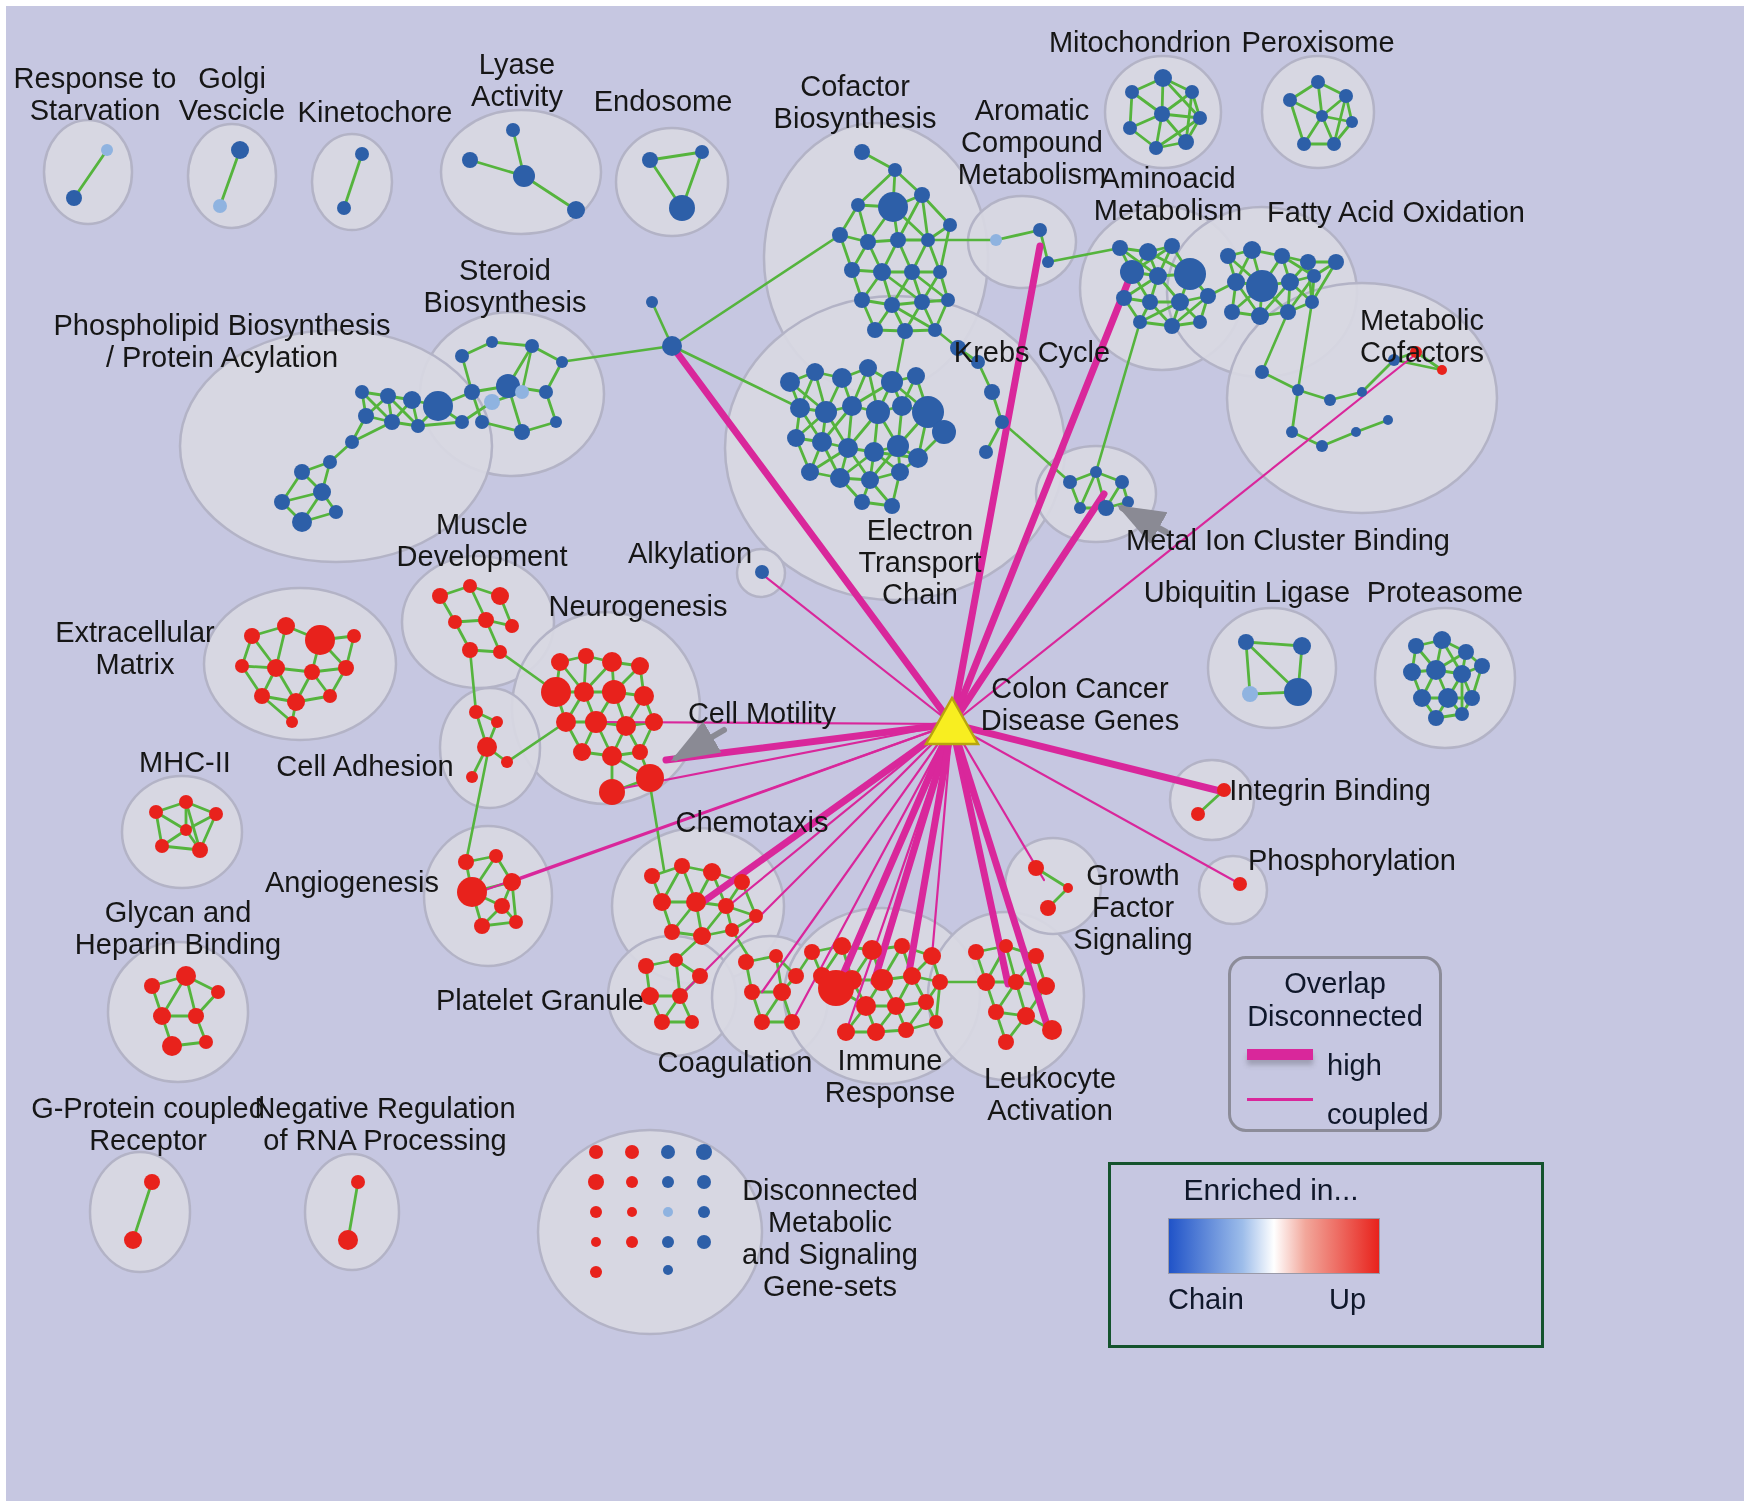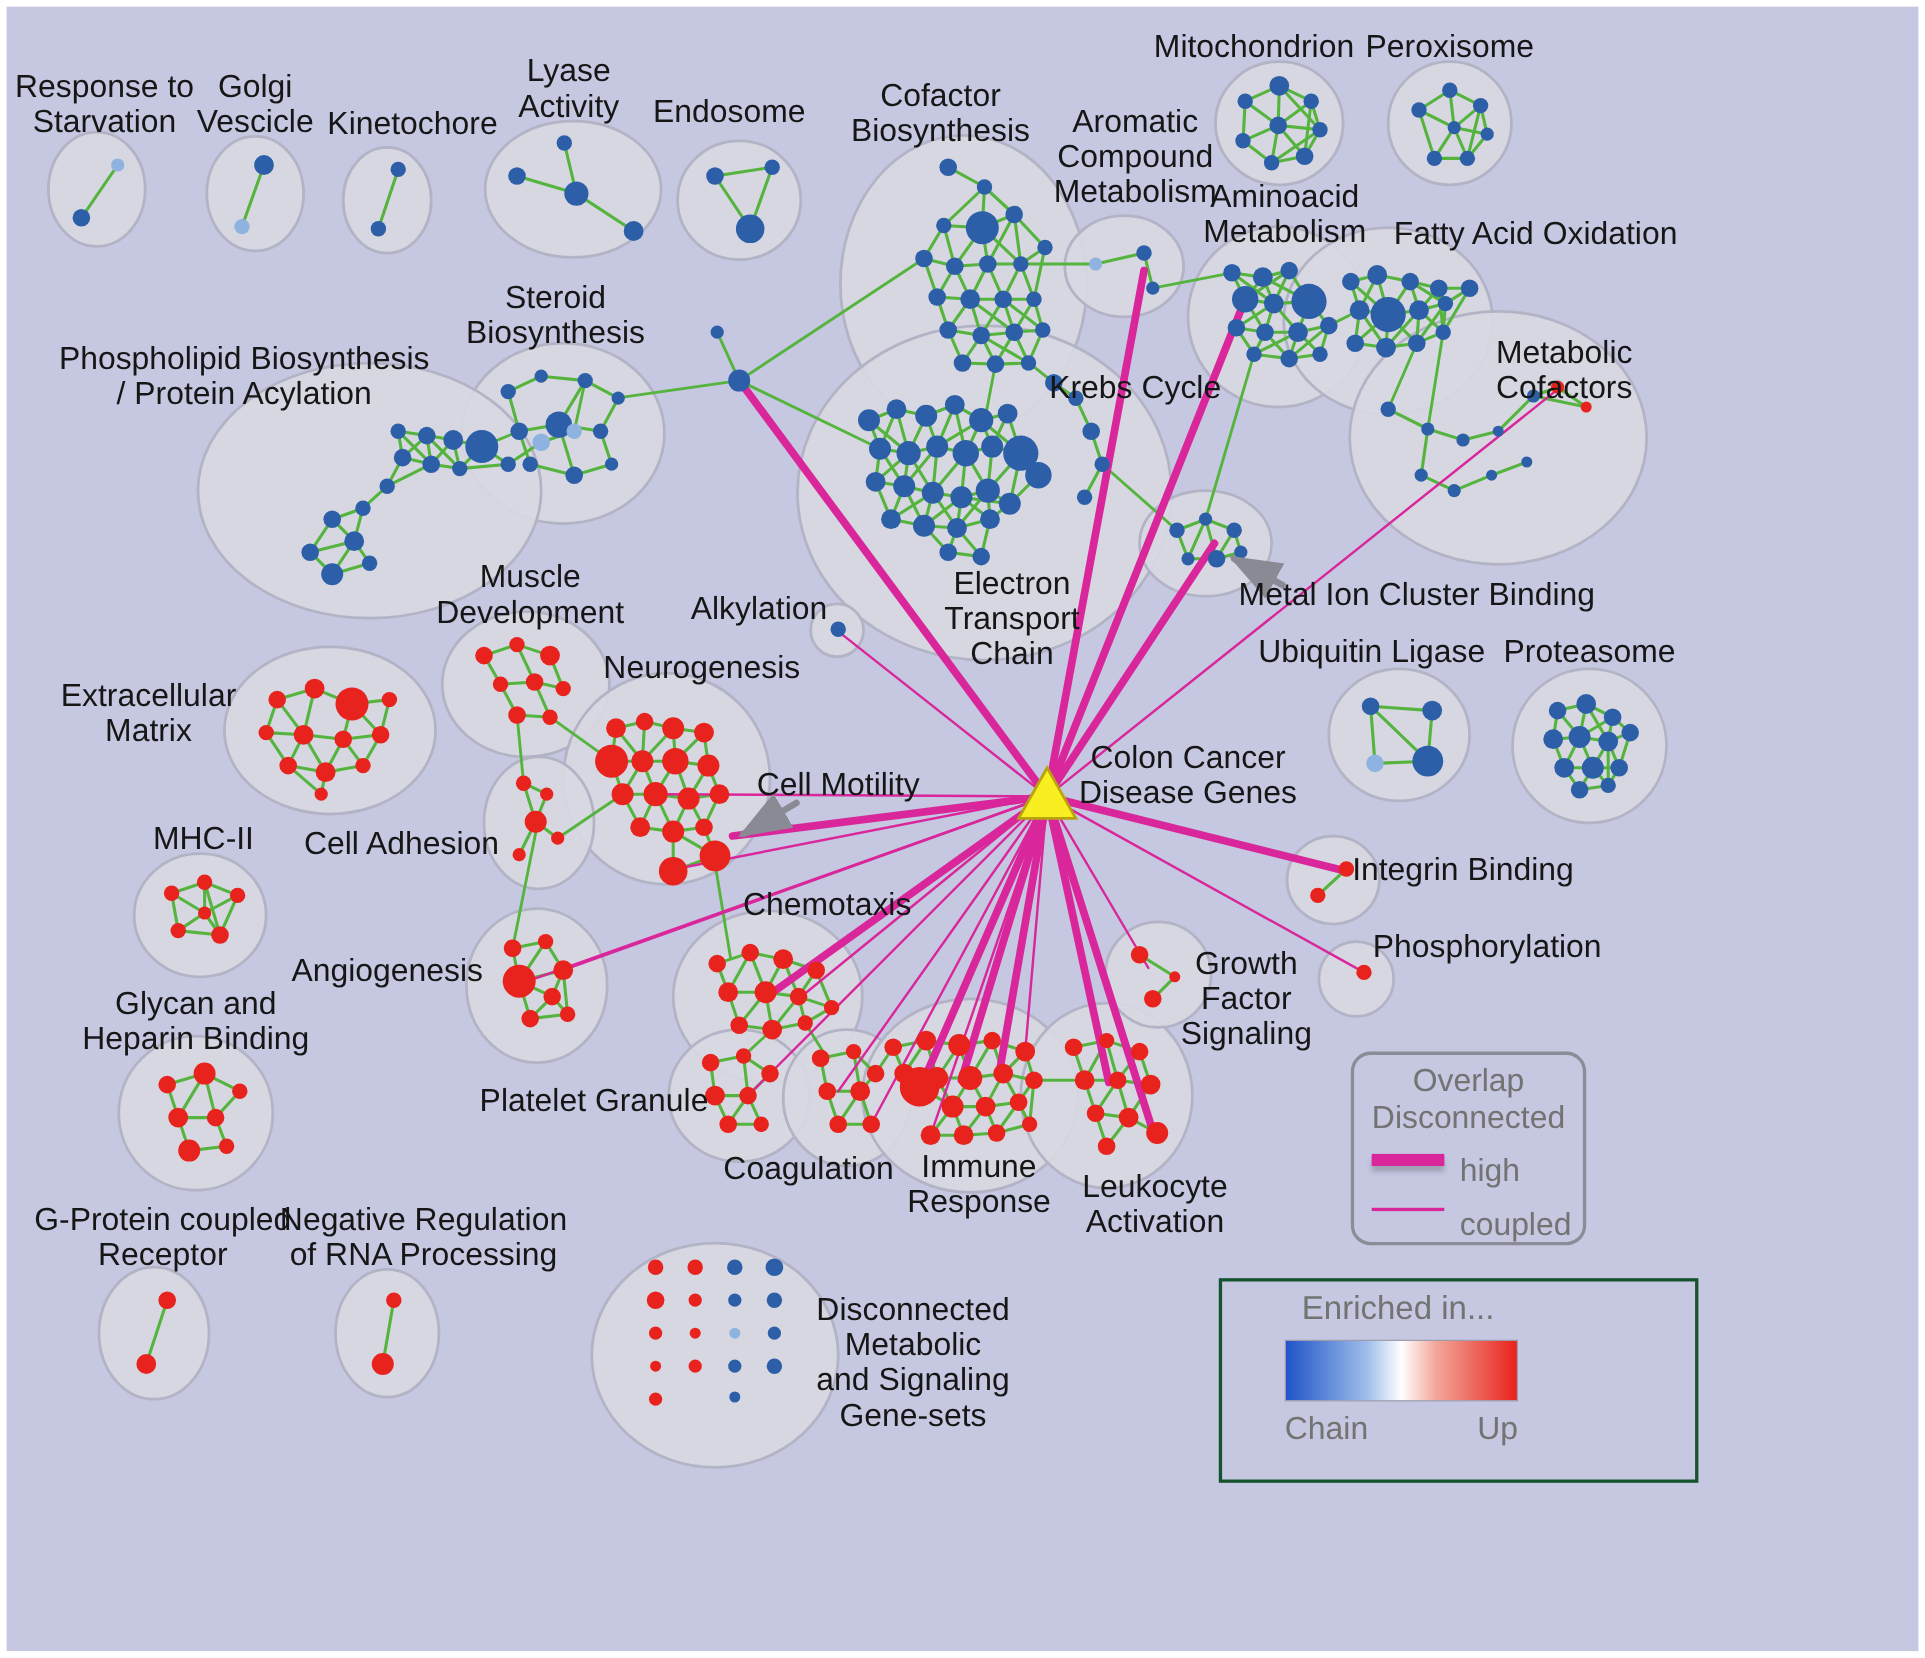--- a/index.html
+++ b/index.html
@@ -1,32 +1,32 @@
 <!DOCTYPE html>
 <html><head>
 <meta charset="utf-8">
 <style>
   html,body{margin:0;padding:0;background:#ffffff;font-family:"Liberation Sans",sans-serif;}
   .stage{position:relative;width:1750px;height:1507px;background:#ffffff;overflow:hidden;}
   svg{display:block;position:absolute;left:0;top:0;}
   svg text{font-family:"Liberation Sans",sans-serif;font-size:29px;fill:#161616;}
-  .legend{position:absolute;box-sizing:border-box;color:#737373;}
+  .legend{position:absolute;box-sizing:border-box;color:#0f172a;}
   .legend-ov{left:1228px;top:956px;width:214px;height:176px;border:3px solid #8c8c99;border-radius:18px;}
   .legend-ov .t{text-align:center;font-size:29px;line-height:33px;margin-top:8px;}
   .legend-ov .row{display:flex;margin:16px 0 0 16px;}
   .legend-ov .line{width:66px;background:#d9279b;}
   .legend-ov .line.hi{height:11px;box-shadow:0 5px 5px rgba(110,110,125,.45);}
   .legend-ov .line.mod{height:3px;}
   .legend-ov .lbl{margin-left:14px;font-size:29px;}
   .legend-en{left:1108px;top:1162px;width:436px;height:186px;border:3px solid #14532d;}
   .legend-en .t{width:320px;text-align:center;font-size:30px;margin-top:8px;}
   .legend-en .bar{position:absolute;left:57px;top:53px;width:210px;height:54px;border:1px solid #9a9aa8;
      background:linear-gradient(to right,#2053c8 0%,#9dbdea 35%,#ffffff 50%,#f2a79b 65%,#e8221c 100%);}
   .legend-en .down{position:absolute;left:57px;top:118px;font-size:29px;}
-  .legend-en .up{position:absolute;left:232px;top:118px;font-size:29px;}
+  .legend-en .up{position:absolute;left:218px;top:118px;font-size:29px;}
   .legend-en .right{position:absolute;left:285px;top:44px;width:145px;text-align:center;font-size:29px;line-height:32px;}
 </style>
 </head>
 <body>
 
 <div class="stage">
   <svg id="diagram-svg" width="1750" height="1507" viewBox="0 0 1750 1507">
       <rect x="6" y="6" width="1738" height="1495" fill="#c6c7e1"></rect>
       <defs>
         <marker id="arrw" markerWidth="10" markerHeight="8" refX="7" refY="3" orient="auto" markerUnits="strokeWidth">

